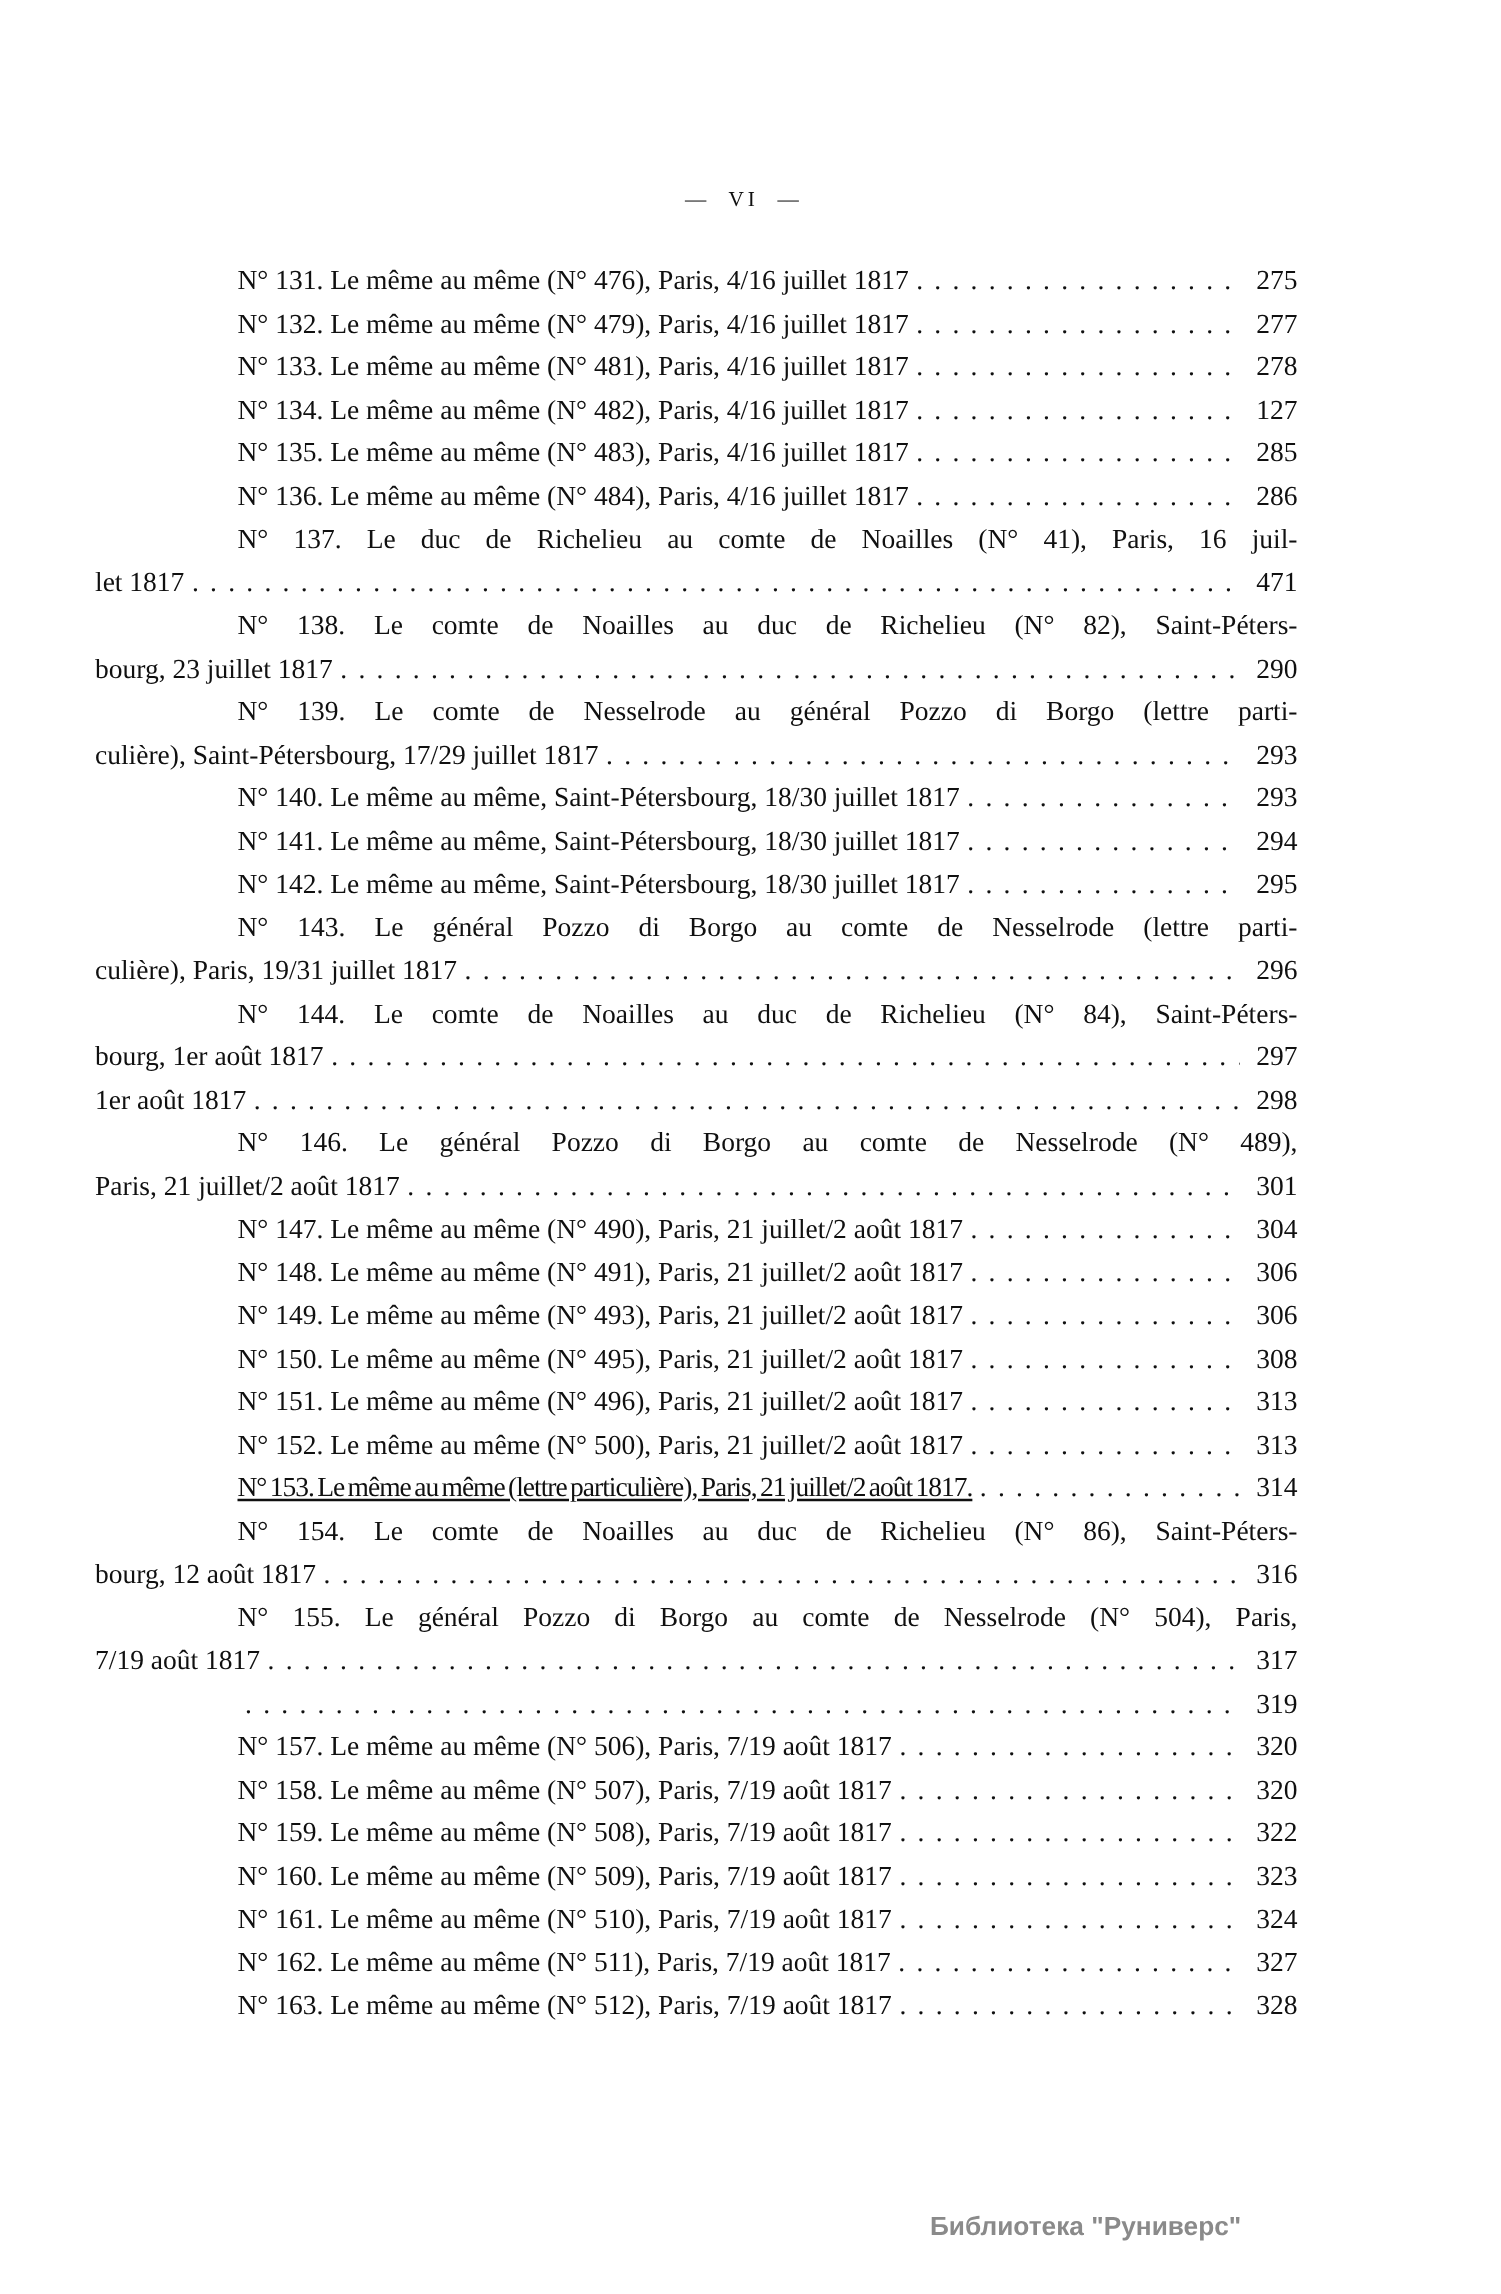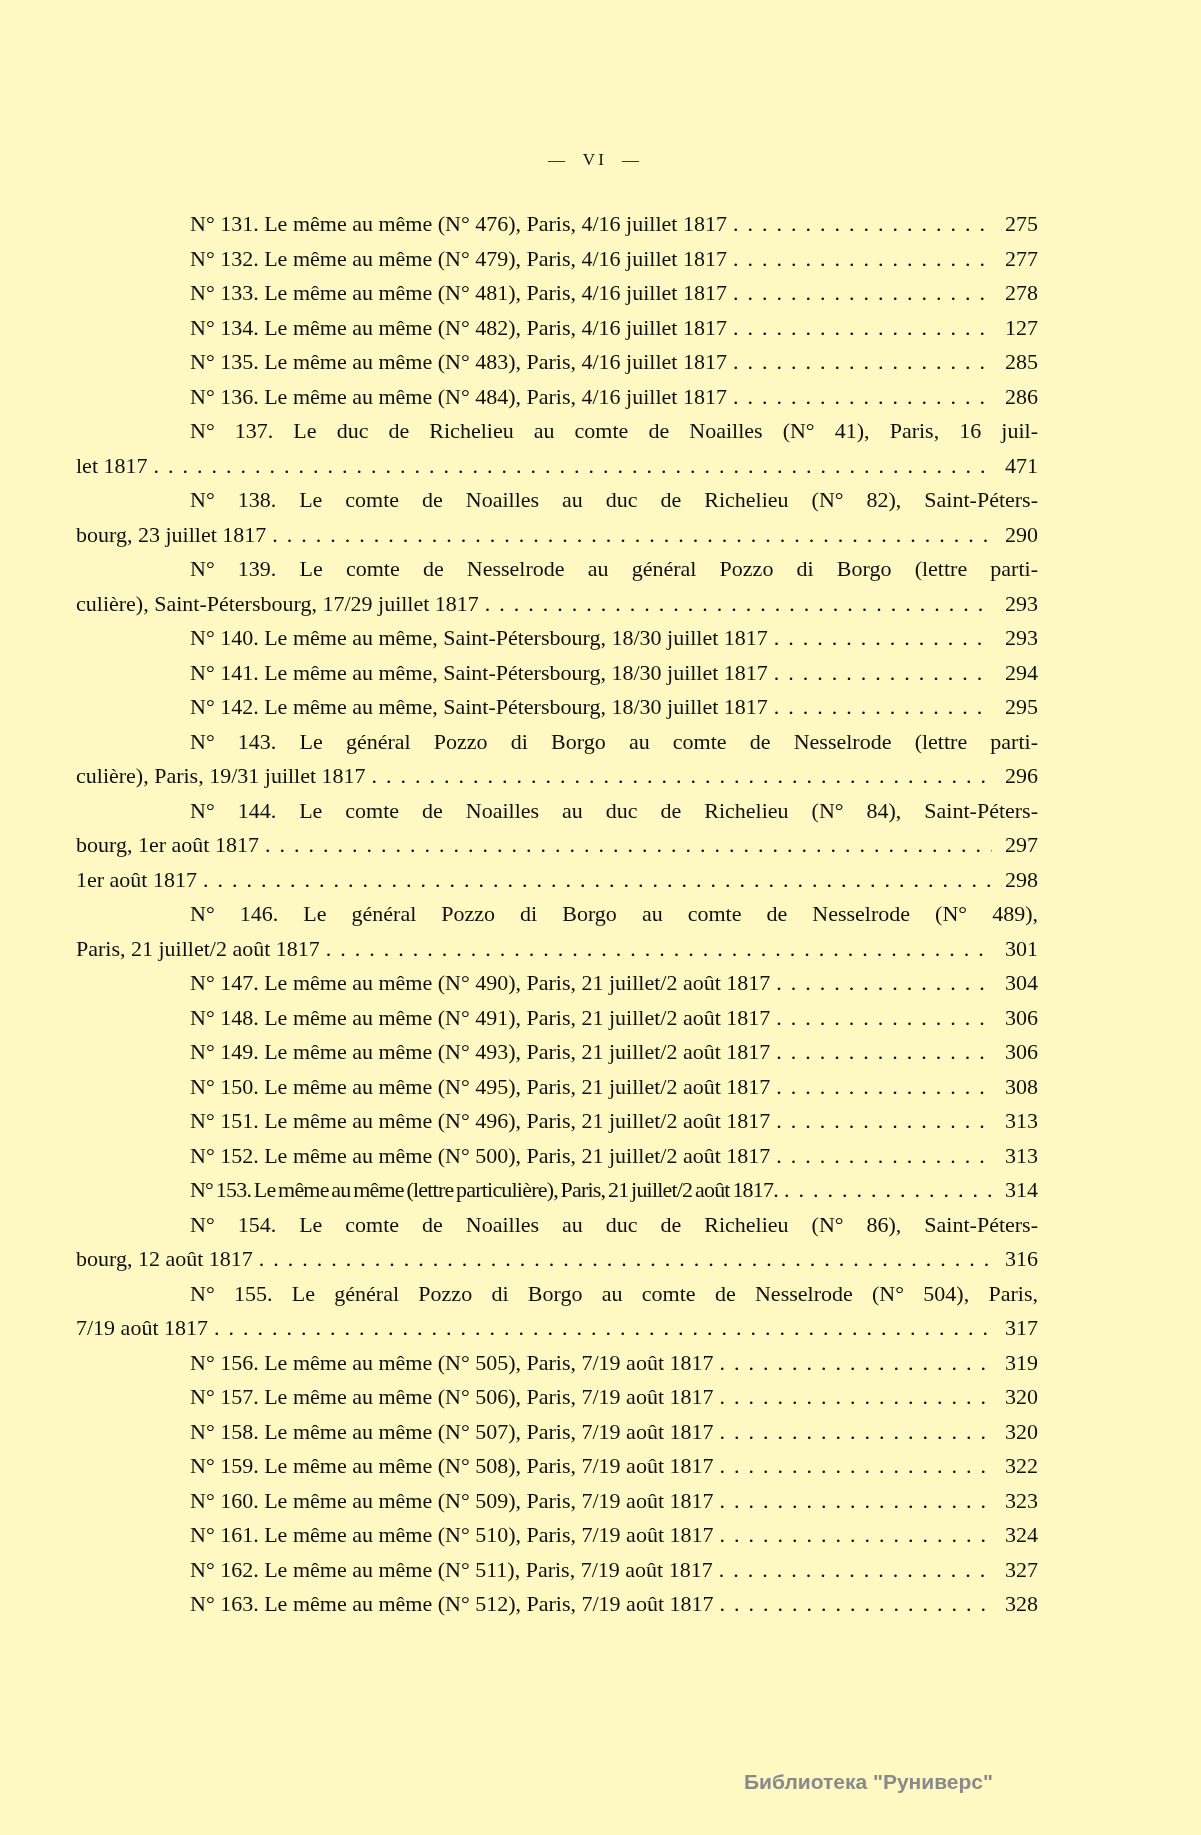--- a/index.html
+++ b/index.html
@@ -38,21 +38,21 @@
   .line.indent { padding-left: 114px; align-items: center; }
   
   .line.fill {
     display: block;
     white-space: normal;
     text-align: justify;
     text-align-last: justify;
     padding-left: 0;
   }
   .line.fill.indent { text-indent: 114px; }
-  .line.tight .t { letter-spacing: -0.8px; word-spacing: -2px; }
+  .line.tight .t { letter-spacing: -0.8px; word-spacing: -2px; text-decoration: underline; }
   .dots {
     flex: 1 1 auto;
     min-width: 0;
     overflow: hidden;
     white-space: nowrap;
     letter-spacing: 9px;
     padding-left: 6px;
     padding-right: 14px;
   }
   .pg {
@@ -65,21 +65,21 @@
     top: 1770px;
     right: 208px;
     font-family: "Liberation Sans", "DejaVu Sans", sans-serif;
     font-size: 21px;
     font-weight: bold;
   }
 </style>
 </head>
 <body>
 
-<div class="page" style="background: #fef9c3; color: rgb(16, 16, 16);">
+<div class="page" style="background: #ffffff; color: rgb(16, 16, 16);">
   <div class="page-header">— VI —</div>
   <div class="toc">
       <div class="entry">
         <div class="line indent">
           <span class="t">N° 131. Le même au même (N° 476), Paris, 4/16 juillet 1817</span>
           <span class="dots">........................................................................................................................</span>
           <span class="pg">275</span>
         </div>
       </div>
       <div class="entry">
@@ -253,21 +253,20 @@
       <div class="entry">
         <div class="line indent fill"><span class="t">N° 155. Le général Pozzo di Borgo au comte de Nesselrode (N° 504), Paris,</span></div>
         <div class="line">
           <span class="t">7/19 août 1817</span>
           <span class="dots">........................................................................................................................</span>
           <span class="pg">317</span>
         </div>
       </div>
       <div class="entry">
         <div class="line indent">
-          <span class="t">N° 156. Le même au même (N° 505), Paris, 7/19 août 1817</span>
           <span class="dots">........................................................................................................................</span>
           <span class="pg">319</span>
         </div>
       </div>
       <div class="entry">
         <div class="line indent">
           <span class="t">N° 157. Le même au même (N° 506), Paris, 7/19 août 1817</span>
           <span class="dots">........................................................................................................................</span>
           <span class="pg">320</span>
         </div>

